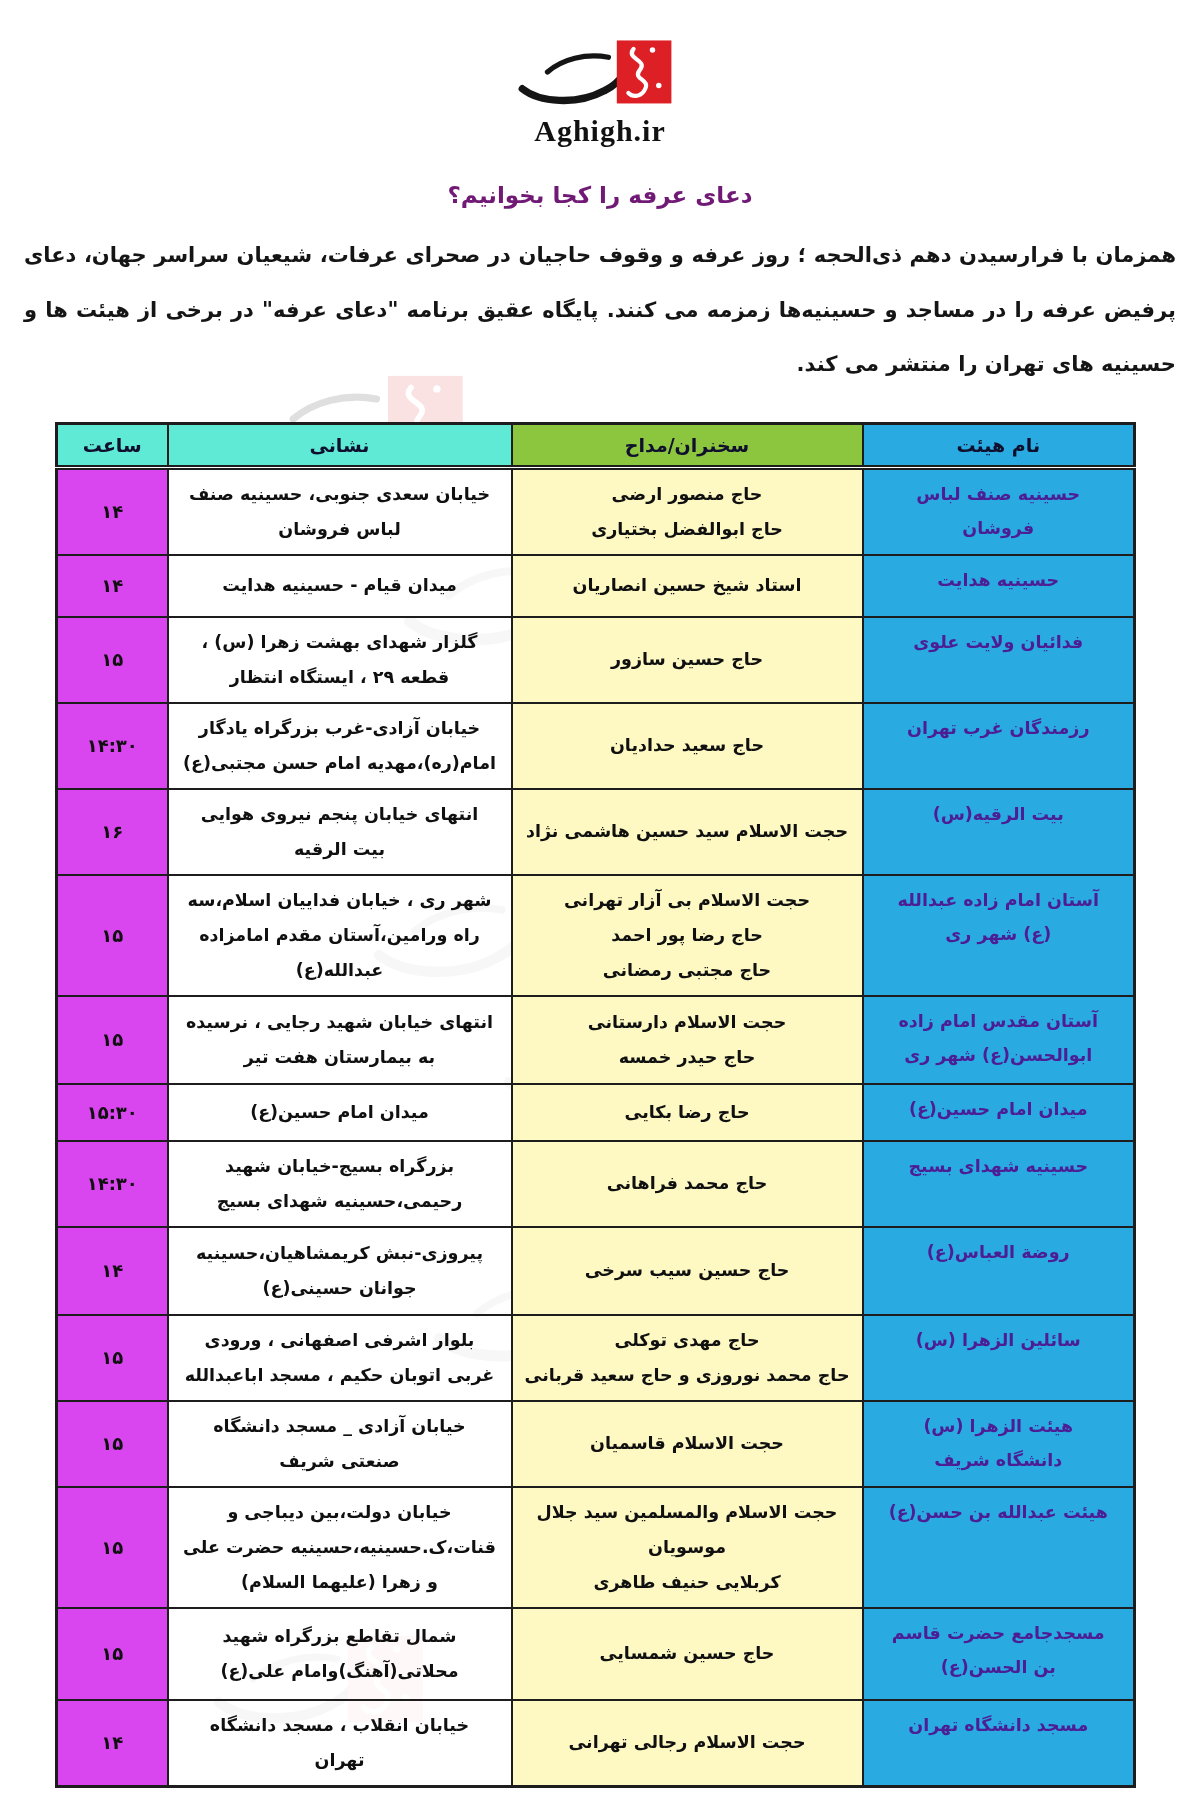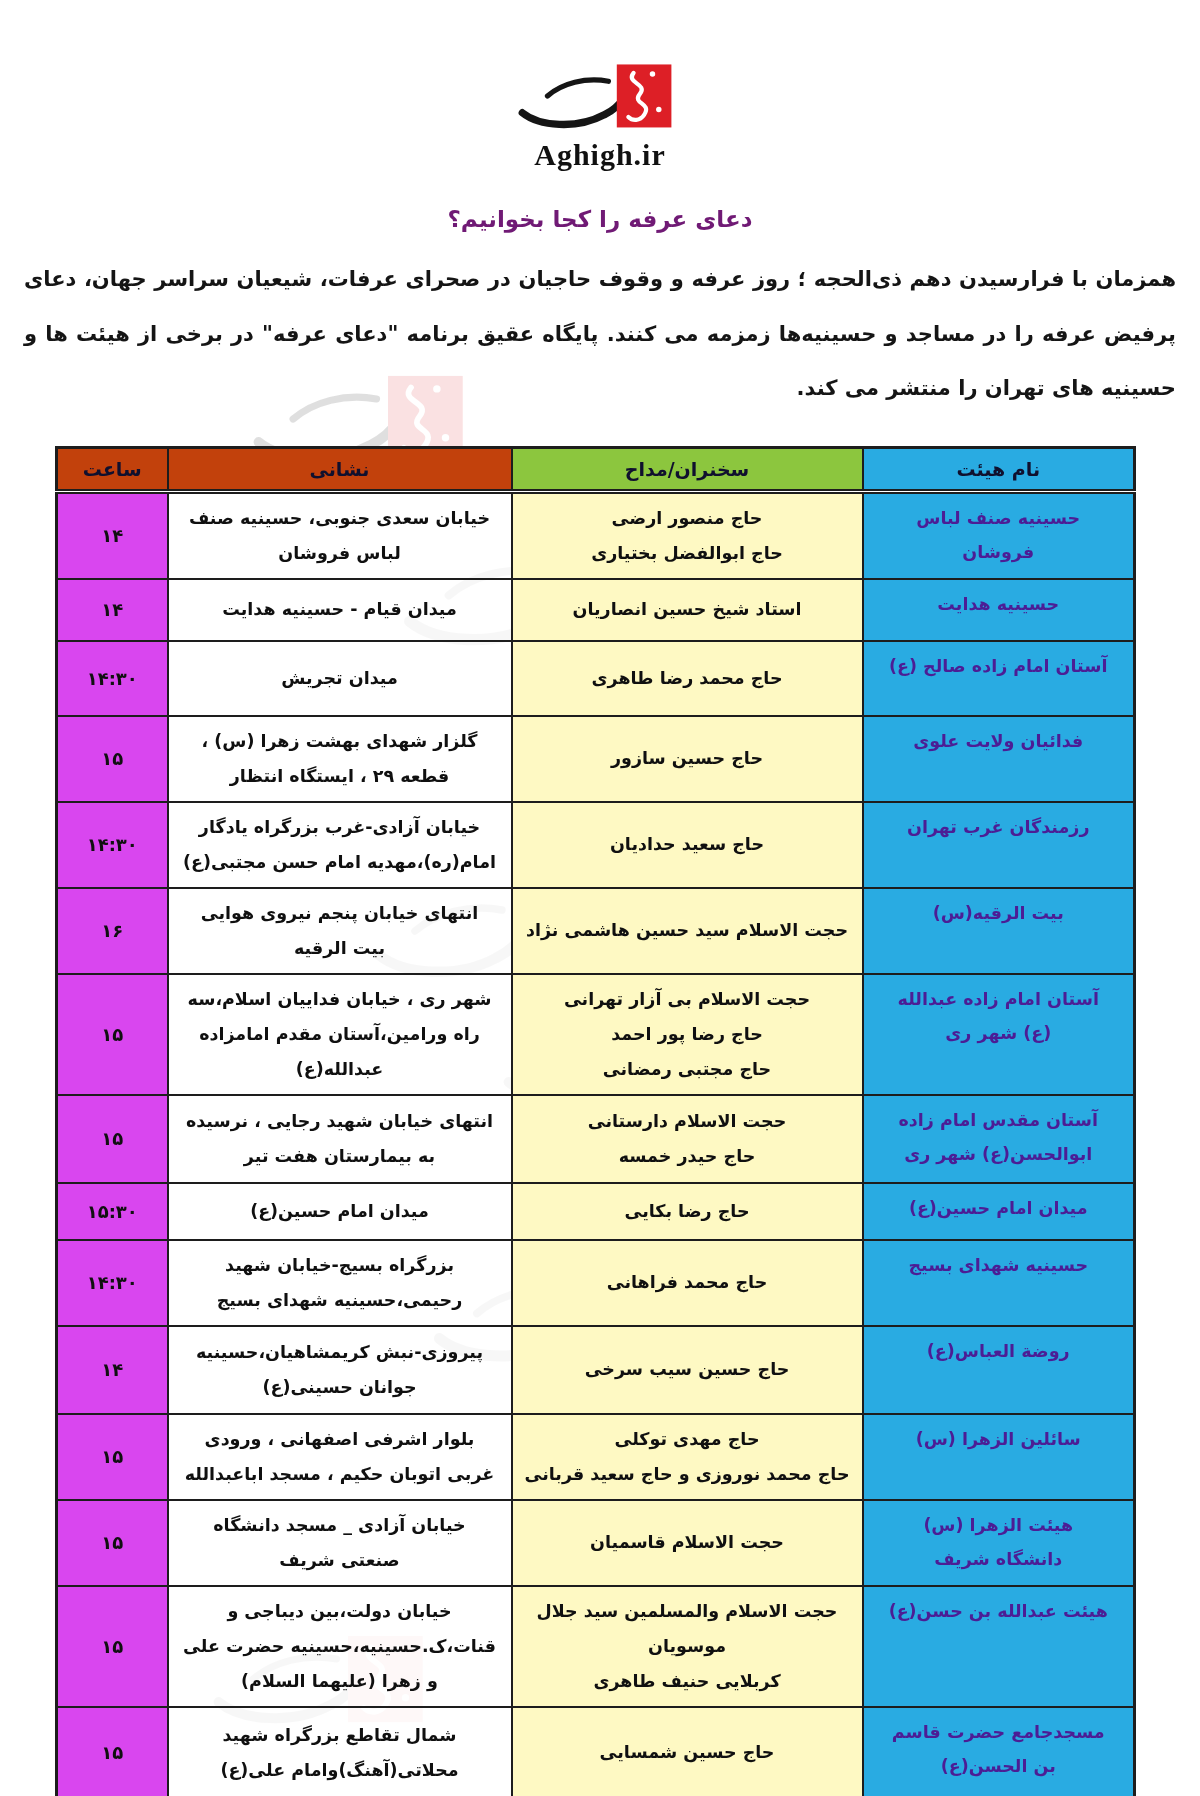--- a/index.html
+++ b/index.html
@@ -1,21 +1,21 @@
 <!DOCTYPE html>
 <html lang="fa"><head>
 <meta charset="utf-8">
 <style>
   html,body{margin:0;padding:0;}
   body{
     width:1200px;height:1796px;position:relative;overflow:hidden;
     background:#ffffff;color:#141414;
     font-family:"DejaVu Sans", sans-serif;
   }
-  .page-header{text-align:center;padding-top:60px;}
+  .page-header{text-align:center;padding-top:36px;}
   .logo-svg{display:block;margin:0 auto;}
   .site-name{
     font-family:"Liberation Serif", serif;font-weight:bold;
     font-size:30px;color:#111;margin-top:4px;letter-spacing:1px;
   }
   .doc-title{
     direction:rtl;text-align:center;font-weight:bold;
     font-size:23px;margin-top:34px;color:#701a75;
   }
   .intro{
@@ -25,21 +25,21 @@
   .table-wrap{position:relative;margin:30px 0 0 55px;width:1078px;}
   table.schedule{
     border-collapse:collapse;width:100%;direction:rtl;table-layout:fixed;
     border:3px solid #1d1d1d;position:relative;z-index:2;background:transparent;
   }
   th,td{border:2px solid #1d1d1d;font-weight:bold;overflow:hidden;}
   thead th{
     font-size:19px;padding:9px 4px;color:#10102e;text-align:center;
     border-bottom:5px double #1d1d1d;
   }
-  th.h-time,th.h-address{background:#c2410c;}
+  th.h-time,th.h-address{background:#5eead4;}
   th.h-speaker{background:#8cc63e;}
   th.h-name{background:#29abe2;}
   td.name{
     background:#29abe2;vertical-align:top;text-align:center;
     font-size:17.5px;line-height:1.95;padding:7px 24px 4px;color:#4c1d95;
   }
   td.speaker{
     background:#fef9c3;vertical-align:middle;text-align:center;
     font-size:17.5px;line-height:2.0;padding:4px 8px;color:#101010;
   }
@@ -107,28 +107,20 @@
           <td class="time">۱۴</td>
         </tr>
         <tr style="height: 62px;">
           <td class="name">حسینیه هدایت</td>
           <td class="speaker">
             <div>استاد شیخ حسین انصاریان</div>
           </td>
           <td class="address">میدان قیام - حسینیه هدایت</td>
           <td class="time">۱۴</td>
         </tr>
-        <tr style="height: 75px;">
-          <td class="name">آستان امام زاده صالح (ع)</td>
-          <td class="speaker">
-            <div>حاج محمد رضا طاهری</div>
-          </td>
-          <td class="address">میدان تجریش</td>
-          <td class="time">۱۴:۳۰</td>
-        </tr>
         <tr style="height: 79px;">
           <td class="name">فدائیان ولایت علوی</td>
           <td class="speaker">
             <div>حاج حسین سازور</div>
           </td>
           <td class="address">گلزار شهدای بهشت زهرا (س) ، قطعه ۲۹ ، ایستگاه انتظار</td>
           <td class="time">۱۵</td>
         </tr>
         <tr style="height: 79px;">
           <td class="name">رزمندگان غرب تهران</td>

